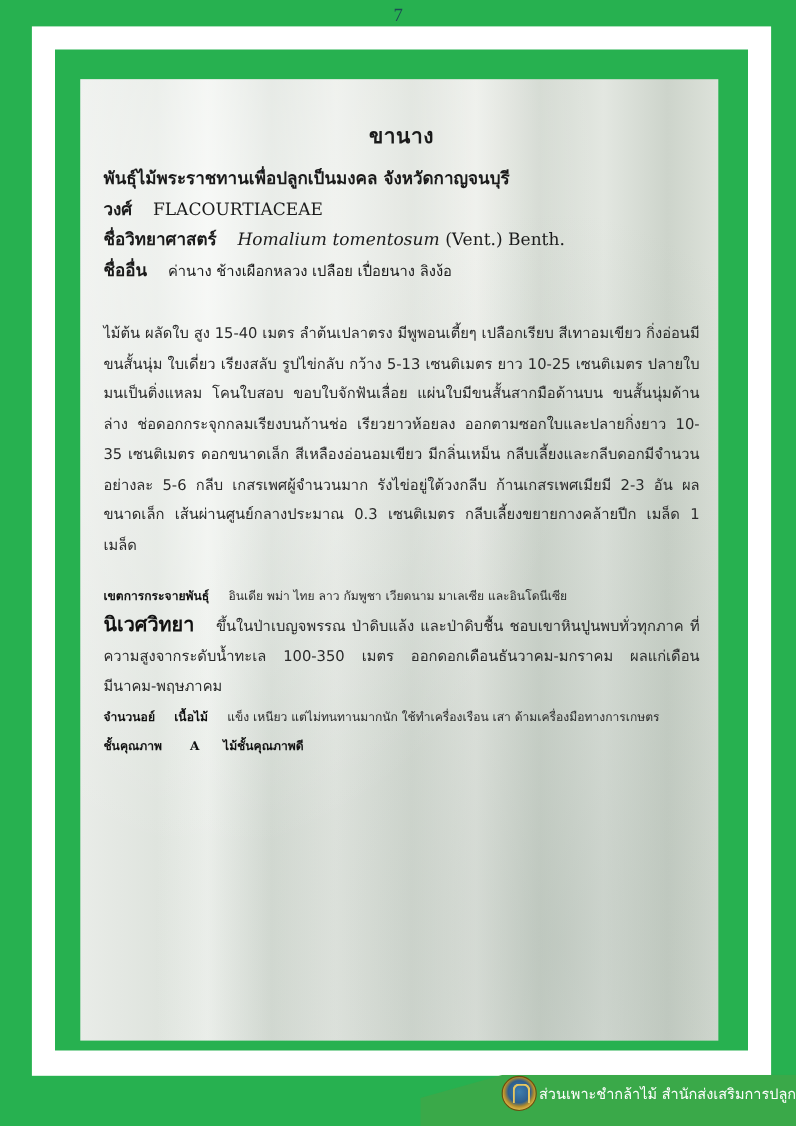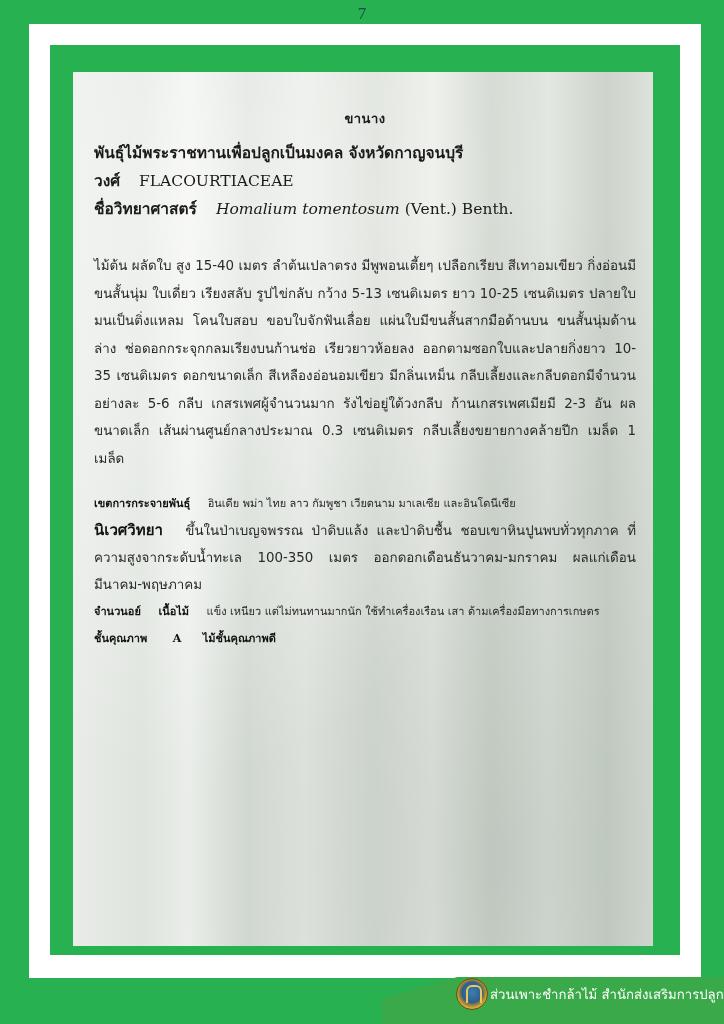--- a/index.html
+++ b/index.html
@@ -28,21 +28,21 @@
       radial-gradient(ellipse at 75% 90%, rgba(150,165,155,0.35), rgba(255,255,255,0) 60%),
       linear-gradient(90deg,
         #e9ece8 0%, #dfe4de 12%, #eef1ed 20%, #d7ddd6 30%, #e8ebe6 40%,
         #dadfd8 52%, #eceee9 62%, #d3d9d1 72%, #e3e7e1 82%, #cdd4cb 92%, #dde2da 100%);
   }
   .content {
     position:absolute; left:94px; top:108px; width:542px;
   }
   .title {
     text-align:center; font-family:"DejaVu Sans", sans-serif; font-weight:bold;
-    font-size:13px; margin:0 0 10px 0; letter-spacing:0.5px;
+    font-size:19px; margin:0 0 10px 0; letter-spacing:0.5px;
   }
   .line { font-size:15.5px; line-height:27px; white-space:nowrap; }
   .lbl { font-weight:bold; margin-right:14px; }
   .it { font-style:italic; }
   .body-text {
     font-family:"DejaVu Sans", sans-serif; font-size:13.4px; line-height:27.5px;
     text-align:justify; margin-top:29px; color:#2a2a2a;
   }
   .sec {
     font-size:11px; line-height:27px; text-align:justify; color:#2a2a2a;
@@ -89,31 +89,35 @@
   </div>
   <div class="line">
     <span class="lbl">วงศ์</span>
     <span>FLACOURTIACEAE</span>
   </div>
   <div class="line">
     <span class="lbl">ชื่อวิทยาศาสตร์</span>
     <span class="it">Homalium tomentosum</span>
     <span>(Vent.) Benth.</span>
   </div>
+  <div class="line">
+    <span class="lbl">ชื่ออื่น</span>
+    <span style="font-family:'DejaVu Sans',sans-serif;font-size:13.4px;">ค่านาง ช้างเผือกหลวง เปลือย เปื่อยนาง ลิงง้อ</span>
+  </div>
 
   <div class="body-text">ไม้ต้น ผลัดใบ สูง 15-40 เมตร ลำต้นเปลาตรง มีพูพอนเตี้ยๆ เปลือกเรียบ สีเทาอมเขียว กิ่งอ่อนมีขนสั้นนุ่ม ใบเดี่ยว เรียงสลับ รูปไข่กลับ กว้าง 5-13 เซนติเมตร ยาว 10-25 เซนติเมตร ปลายใบมนเป็นติ่งแหลม โคนใบสอบ ขอบใบจักฟันเลื่อย แผ่นใบมีขนสั้นสากมือด้านบน ขนสั้นนุ่มด้านล่าง ช่อดอกกระจุกกลมเรียงบนก้านช่อ เรียวยาวห้อยลง ออกตามซอกใบและปลายกิ่งยาว 10-35 เซนติเมตร ดอกขนาดเล็ก สีเหลืองอ่อนอมเขียว มีกลิ่นเหม็น กลีบเลี้ยงและกลีบดอกมีจำนวนอย่างละ 5-6 กลีบ เกสรเพศผู้จำนวนมาก รังไข่อยู่ใต้วงกลีบ ก้านเกสรเพศเมียมี 2-3 อัน ผลขนาดเล็ก เส้นผ่านศูนย์กลางประมาณ 0.3 เซนติเมตร กลีบเลี้ยงขยายกางคล้ายปีก เมล็ด 1 เมล็ด</div>
 
   <div class="gap"></div>
 
   <div class="sec">
     <span class="lbl">เขตการกระจายพันธุ์</span>
     <span>อินเดีย พม่า ไทย ลาว กัมพูชา เวียดนาม มาเลเซีย และอินโดนีเซีย</span>
   </div>
   <div class="sec" style="font-family:'DejaVu Sans',sans-serif;font-size:13.4px;">
-    <span class="lbl" style="font-family:'DejaVu Serif',serif;font-size:15px;">นิเวศวิทยา</span>
+    <span class="lbl" style="font-family:'DejaVu Serif',serif;font-size:18px;">นิเวศวิทยา</span>
     <span>ขึ้นในป่าเบญจพรรณ ป่าดิบแล้ง และป่าดิบชื้น ชอบเขาหินปูนพบทั่วทุกภาค ที่ความสูงจากระดับน้ำทะเล 100-350 เมตร ออกดอกเดือนธันวาคม-มกราคม ผลแก่เดือนมีนาคม-พฤษภาคม</span>
   </div>
   <div class="sec">
     <span class="lbl">จำนวนอย์</span>
     <span class="lbl">เนื้อไม้</span>
     <span>แข็ง เหนียว แต่ไม่ทนทานมากนัก ใช้ทำเครื่องเรือน เสา ด้ามเครื่องมือทางการเกษตร</span>
   </div>
   <div class="sec">
     <span class="lbl" style="margin-right:22px;">ชั้นคุณภาพ</span>
     <span class="lbl" style="margin-right:18px;">A</span>

